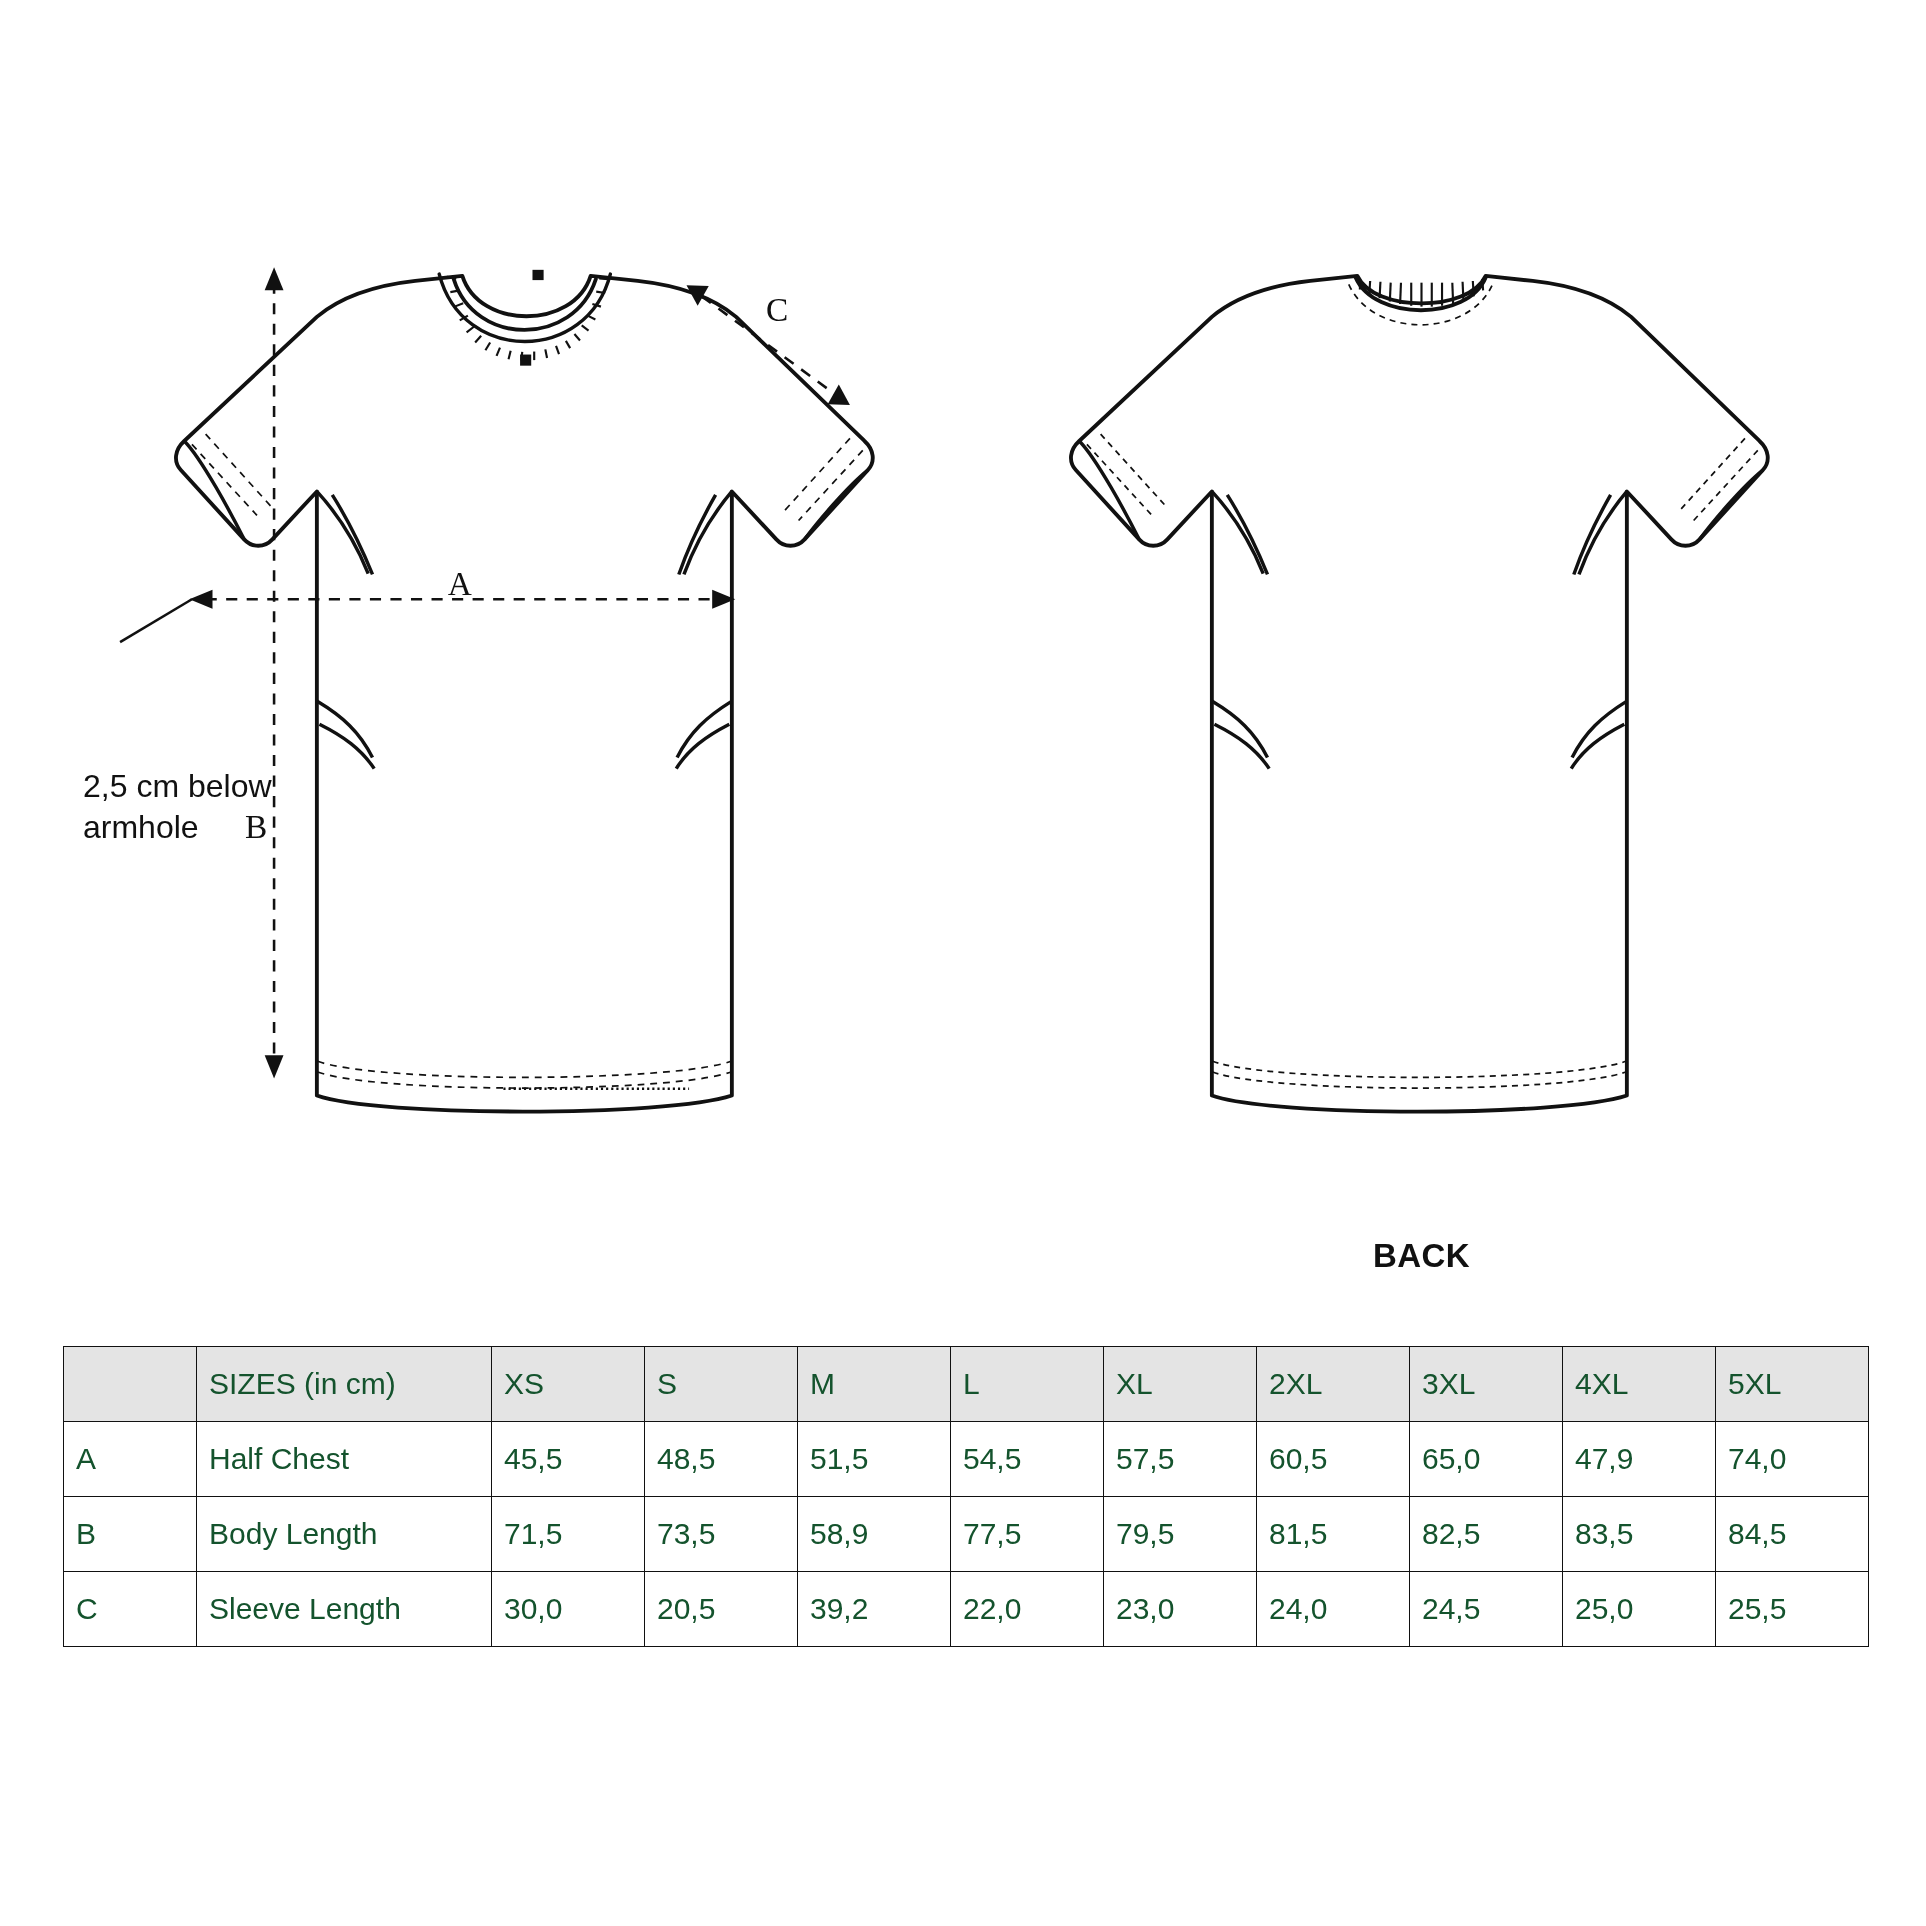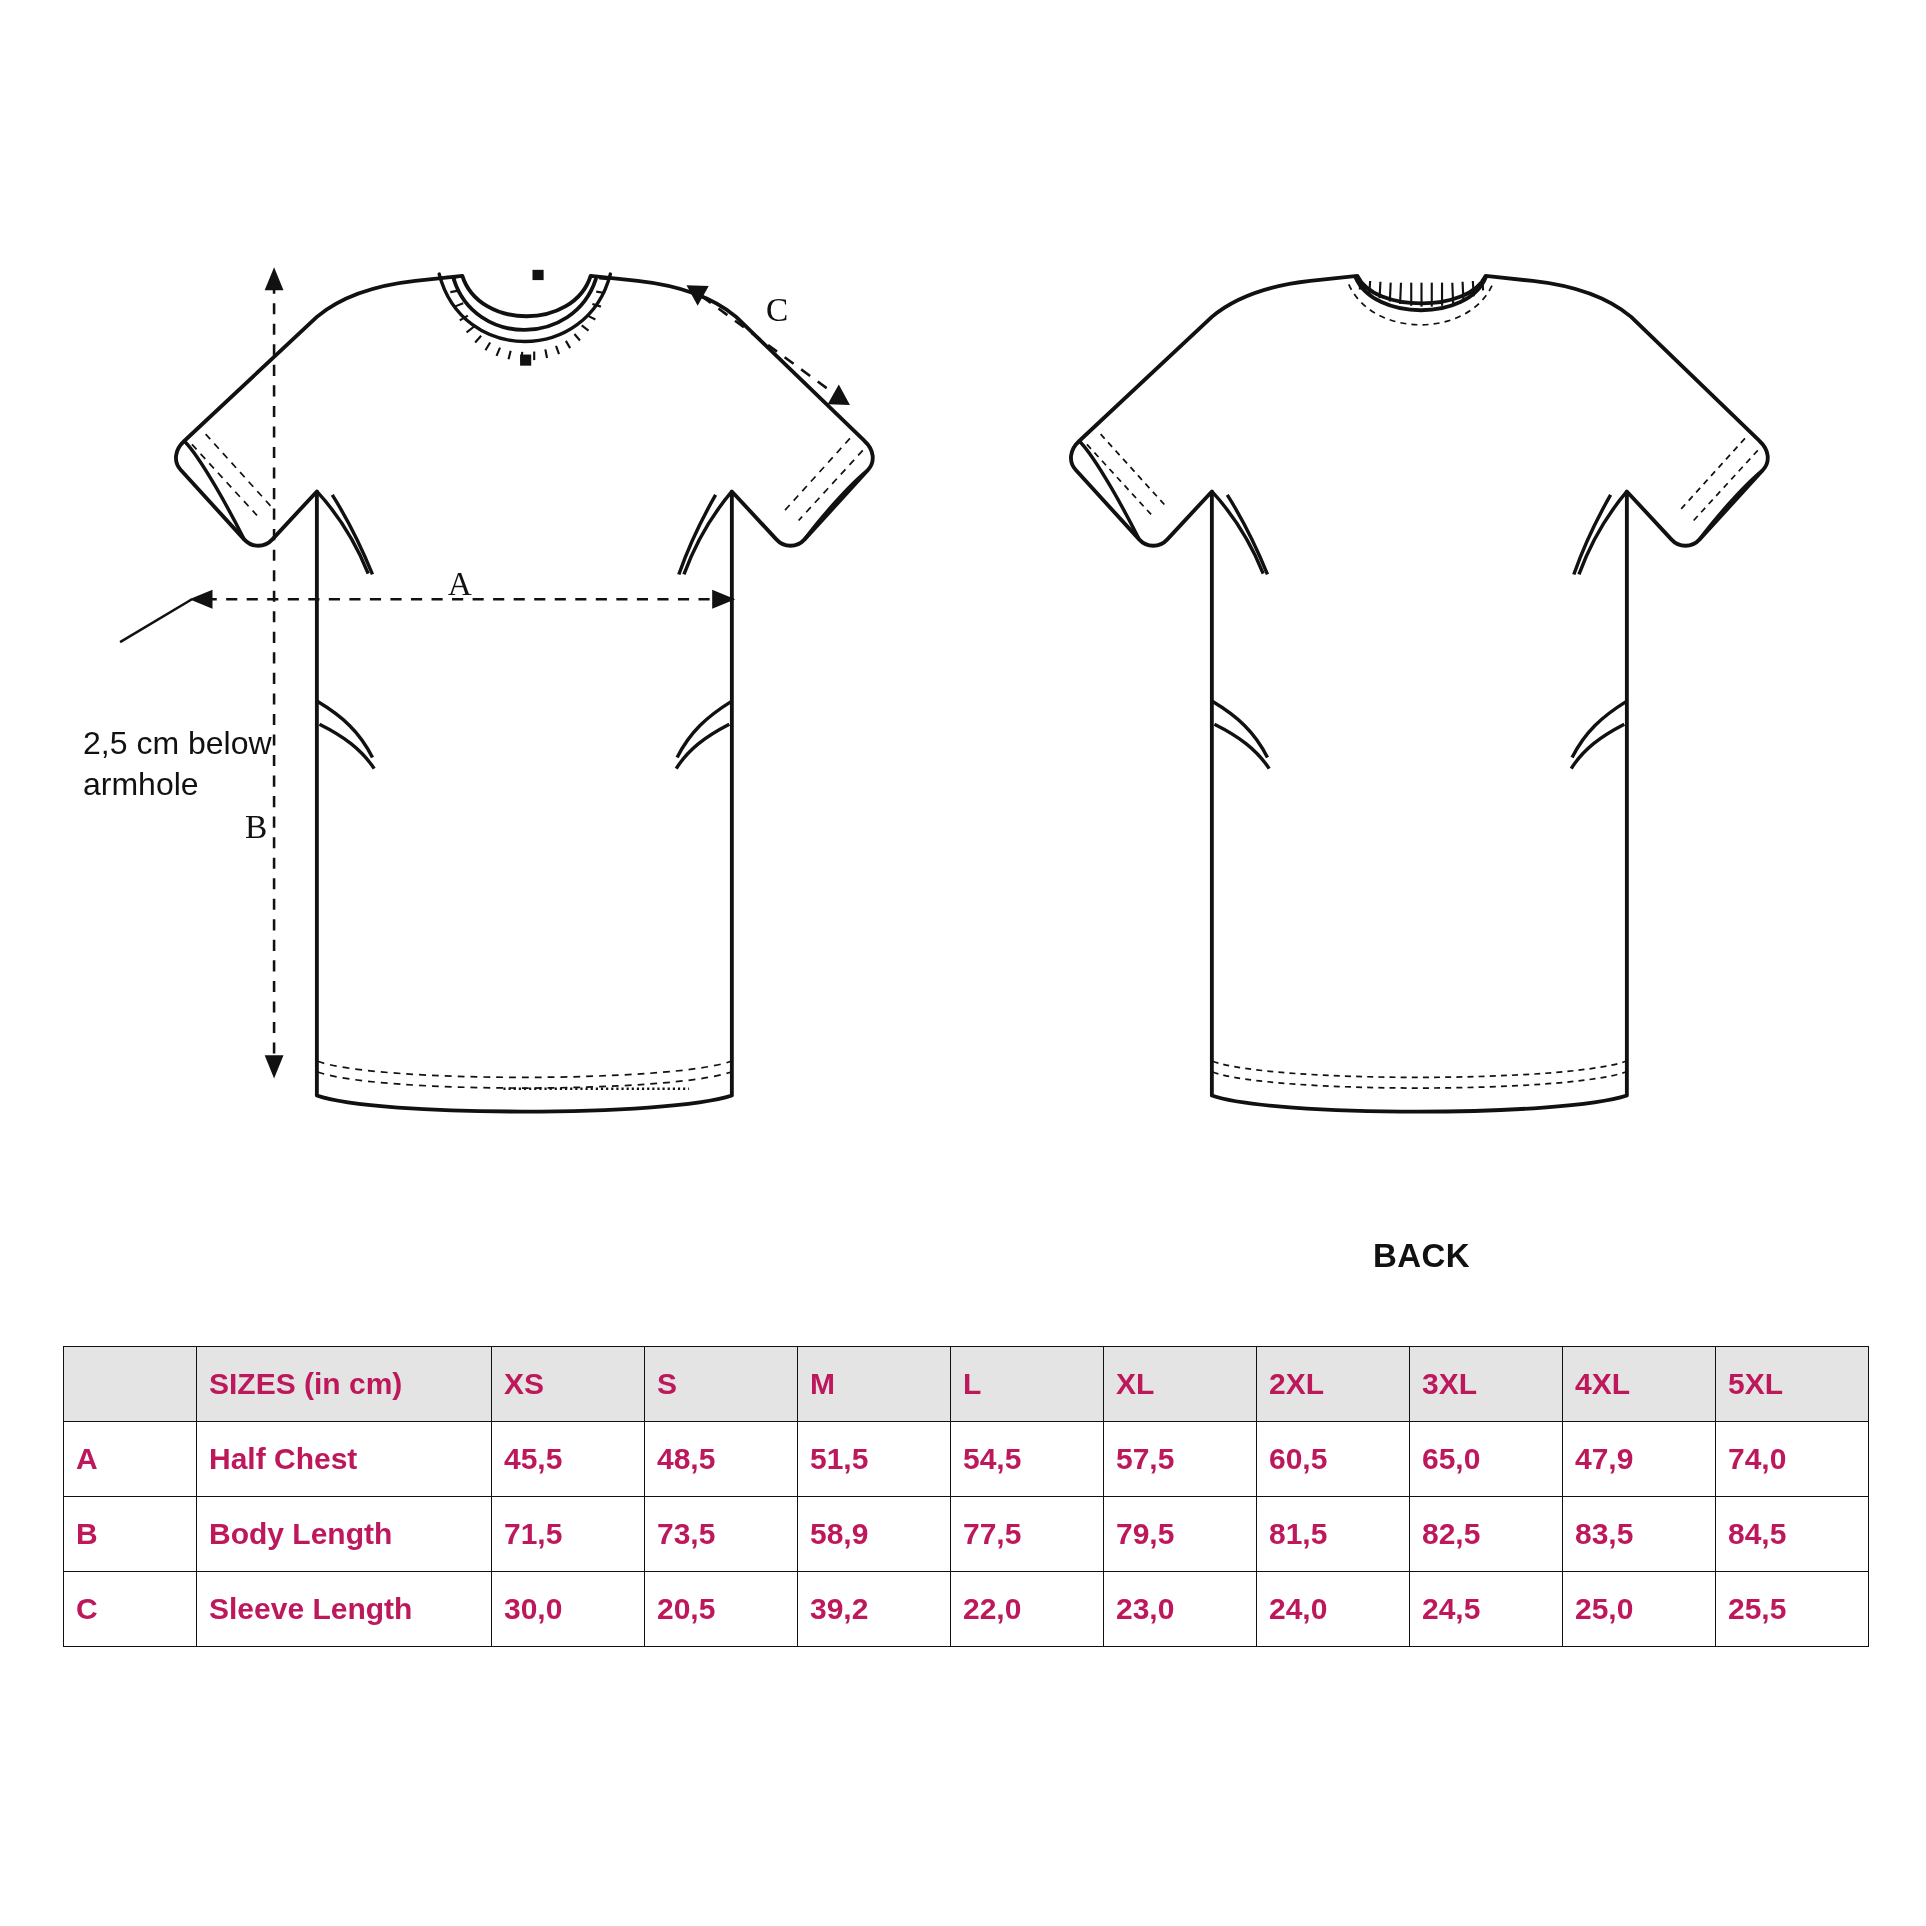--- a/index.html
+++ b/index.html
@@ -46,21 +46,21 @@
     font-size: 33px;
     letter-spacing: 0.4px;
     color: #111;
   }
   .view-label.front { left: 77px; }
   .view-label.back  { left: 972px; font-weight: bold; }
 
   .note {
     position: absolute;
     left: 83px;
-    top: 723px;
+    top: 766px;
     width: 223px;
     font-size: 32px;
     line-height: 1.28;
     color: #111;
   }
 
   
   .size-table-wrap {
     position: absolute;
     left: 63px;
@@ -72,22 +72,22 @@
     width: 1802px;
     table-layout: fixed;
     font-size: 30px;
   }
   table.size-table th,
   table.size-table td {
     border: 1.3px solid #111111;
     padding: 0 12px;
     height: 74px;
     text-align: left;
-    font-weight: bold;
-    color: #be185d;
+    font-weight: normal;
+    color: #14532d;
     white-space: nowrap;
     overflow: hidden;
   }
   thead th {
     background: #e4e4e4;
   }
   col.c-key   { width: 133px; }
   col.c-name  { width: 295px; }
   col.c-size  { width: 153px; }
 

